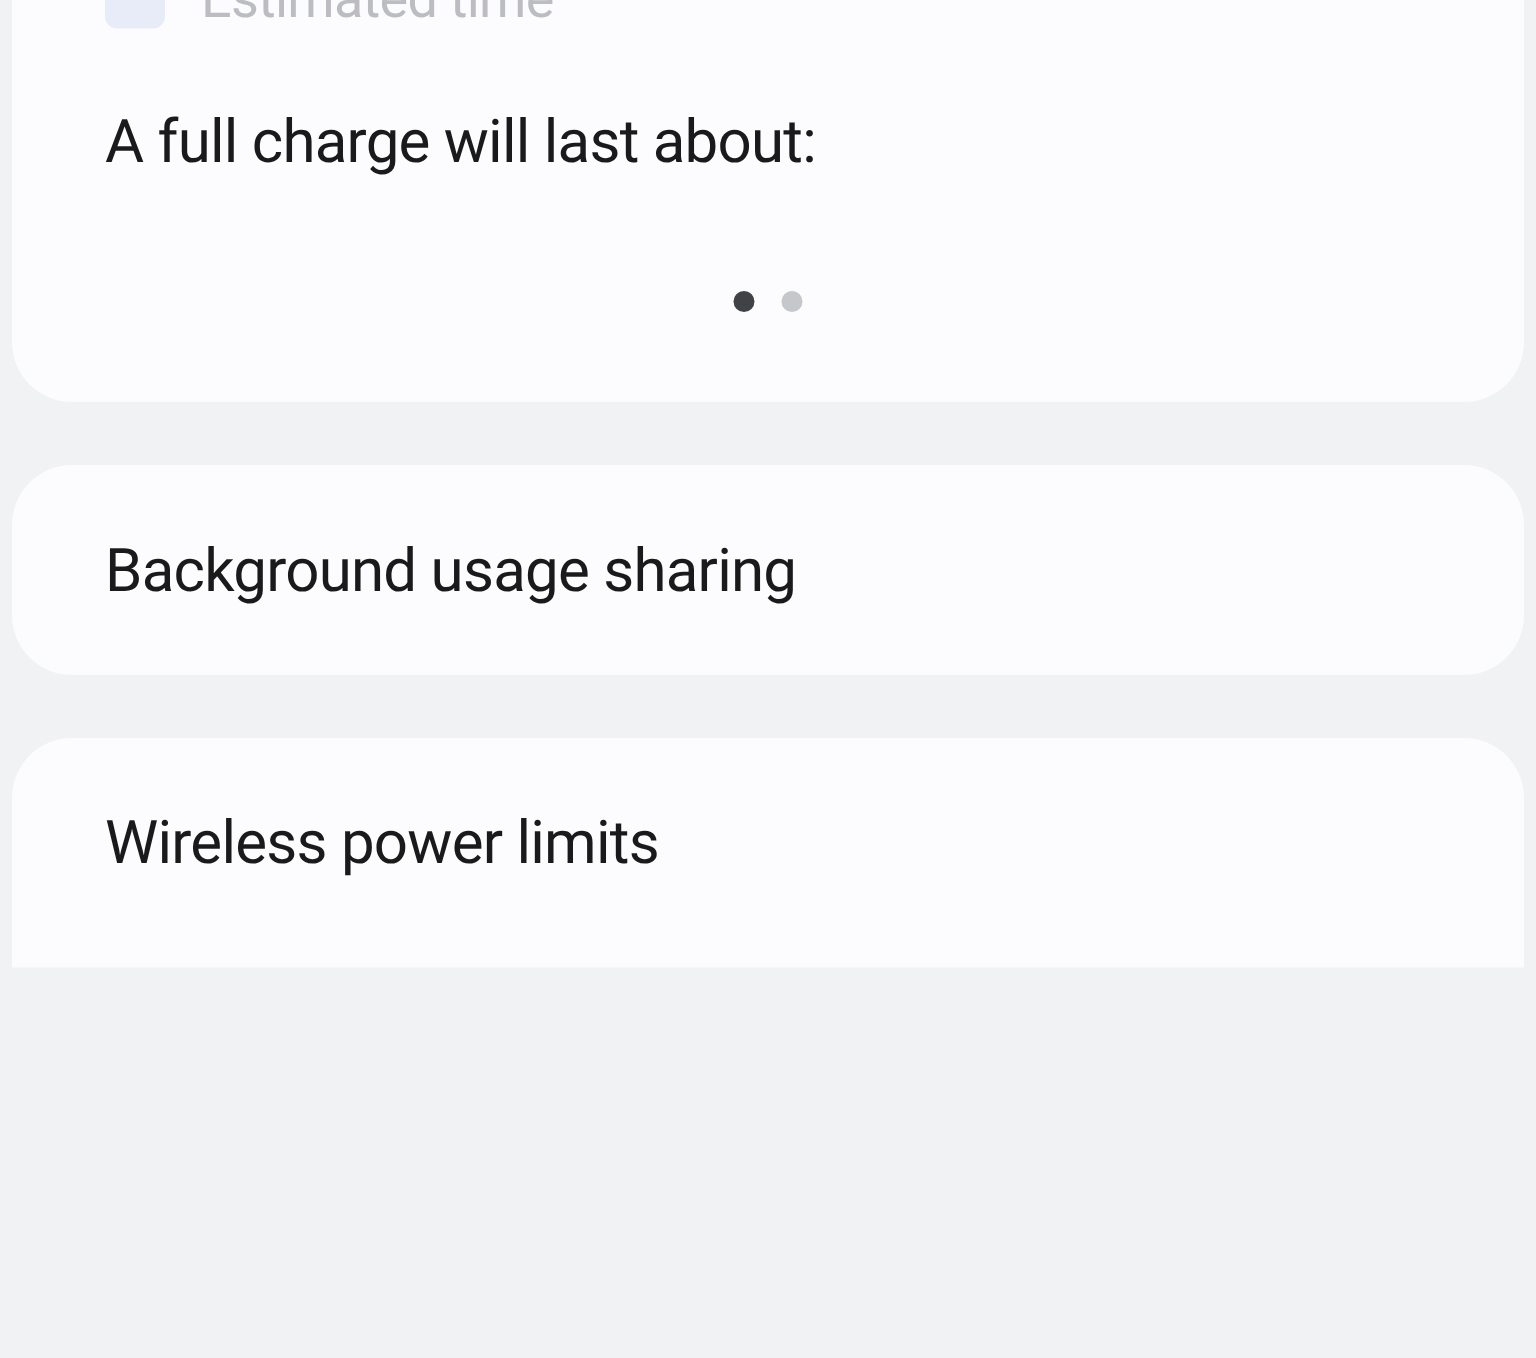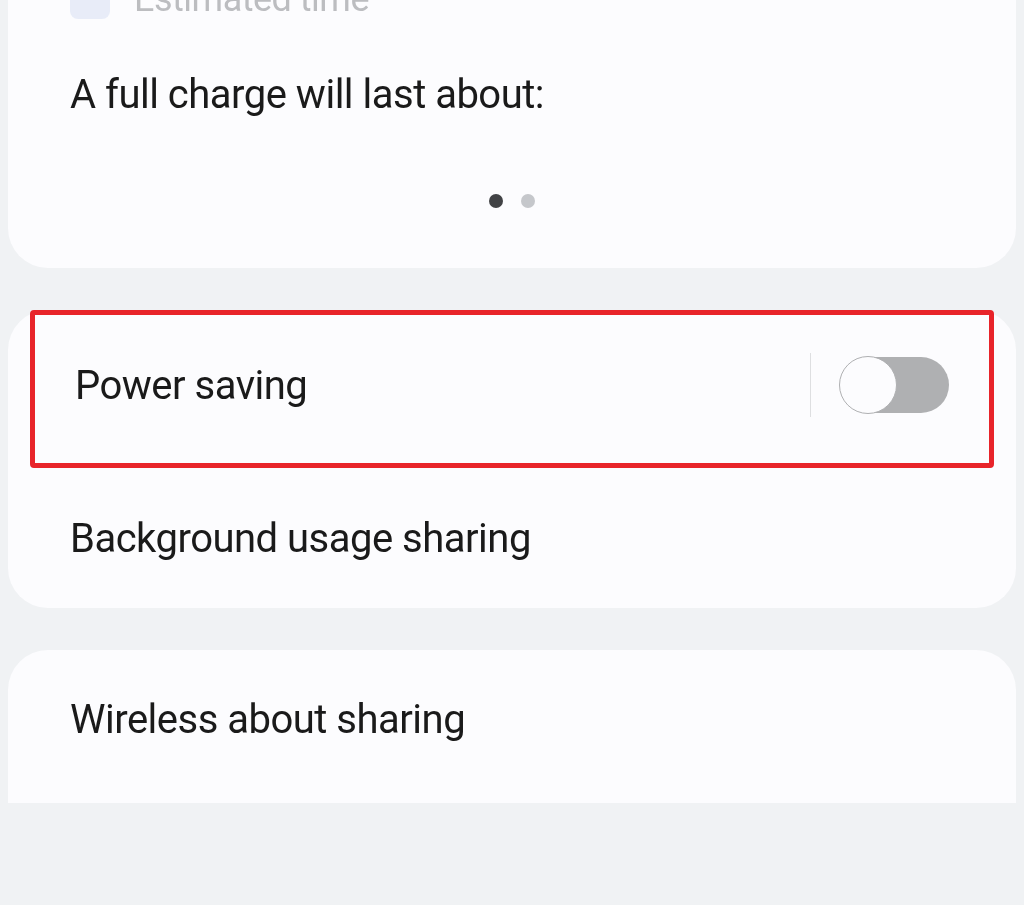--- a/index.html
+++ b/index.html
@@ -149,31 +149,22 @@
   <div class="charge-info">
     <div class="charge-text">A full charge will last about:</div>
   </div>
   <div class="pagination">
     <div class="dot active"></div>
     <div class="dot inactive"></div>
   </div>
 </div>
 
 <div class="card settings-card">
-  <div class="settings-item highlighted">
-    <span class="item-label">Power saving</span>
-    <div class="toggle-container">
-      <div class="vertical-divider"></div>
-      <div class="toggle">
-        <div class="toggle-knob"></div>
-      </div>
-    </div>
-  </div>
   <div class="settings-item">
     <span class="item-label">Background usage sharing</span>
   </div>
 </div>
 
 <div class="card last-card">
   <div class="settings-item">
-    <span class="item-label">Wireless about sharing</span>
+    <span class="item-label">Wireless power limits</span>
   </div>
 </div>
 
 </body></html>

